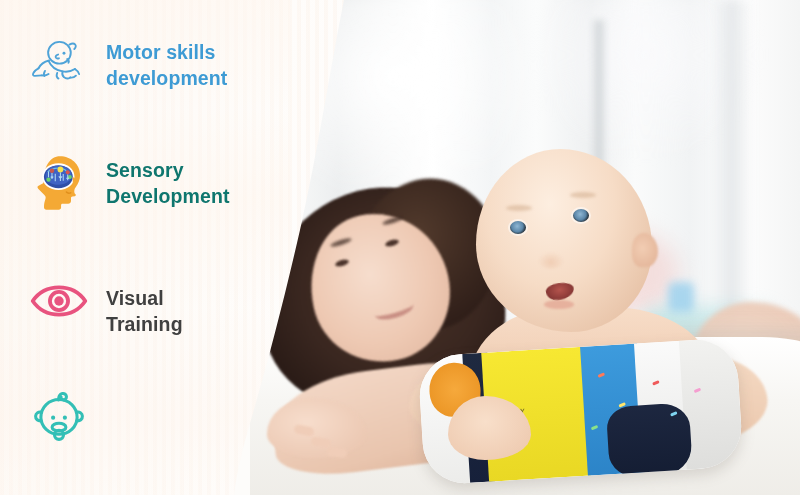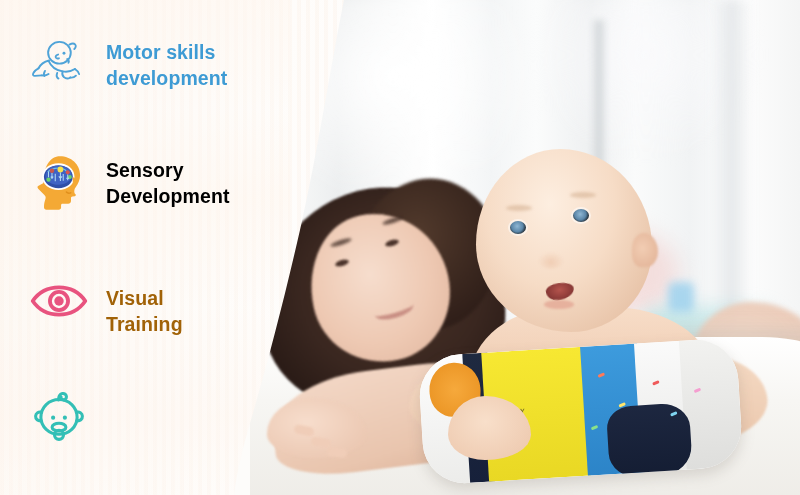--- a/index.html
+++ b/index.html
@@ -330,22 +330,22 @@
   }
   .feat-icon svg { display: block; }
   .feat-label {
     font-size: 19.5px;
     font-weight: bold;
     line-height: 1.34;
     letter-spacing: .1px;
     white-space: pre-line;
   }
   .c-blue   { color: #3e9bd4; }
-  .c-orange { color: #000000; }
-  .c-pink   { color: #a16207; margin-top: 20px; }
+  .c-orange { color: #0f766e; }
+  .c-pink   { color: #404040; margin-top: 20px; }
   .c-teal   { color: #33bfb6; }
 </style>
 </head>
 <body>
 
 <div id="banner">
 
   <div class="photo">
     <div class="ph-wall"></div>
     <div class="ph-wall-soft"></div>

